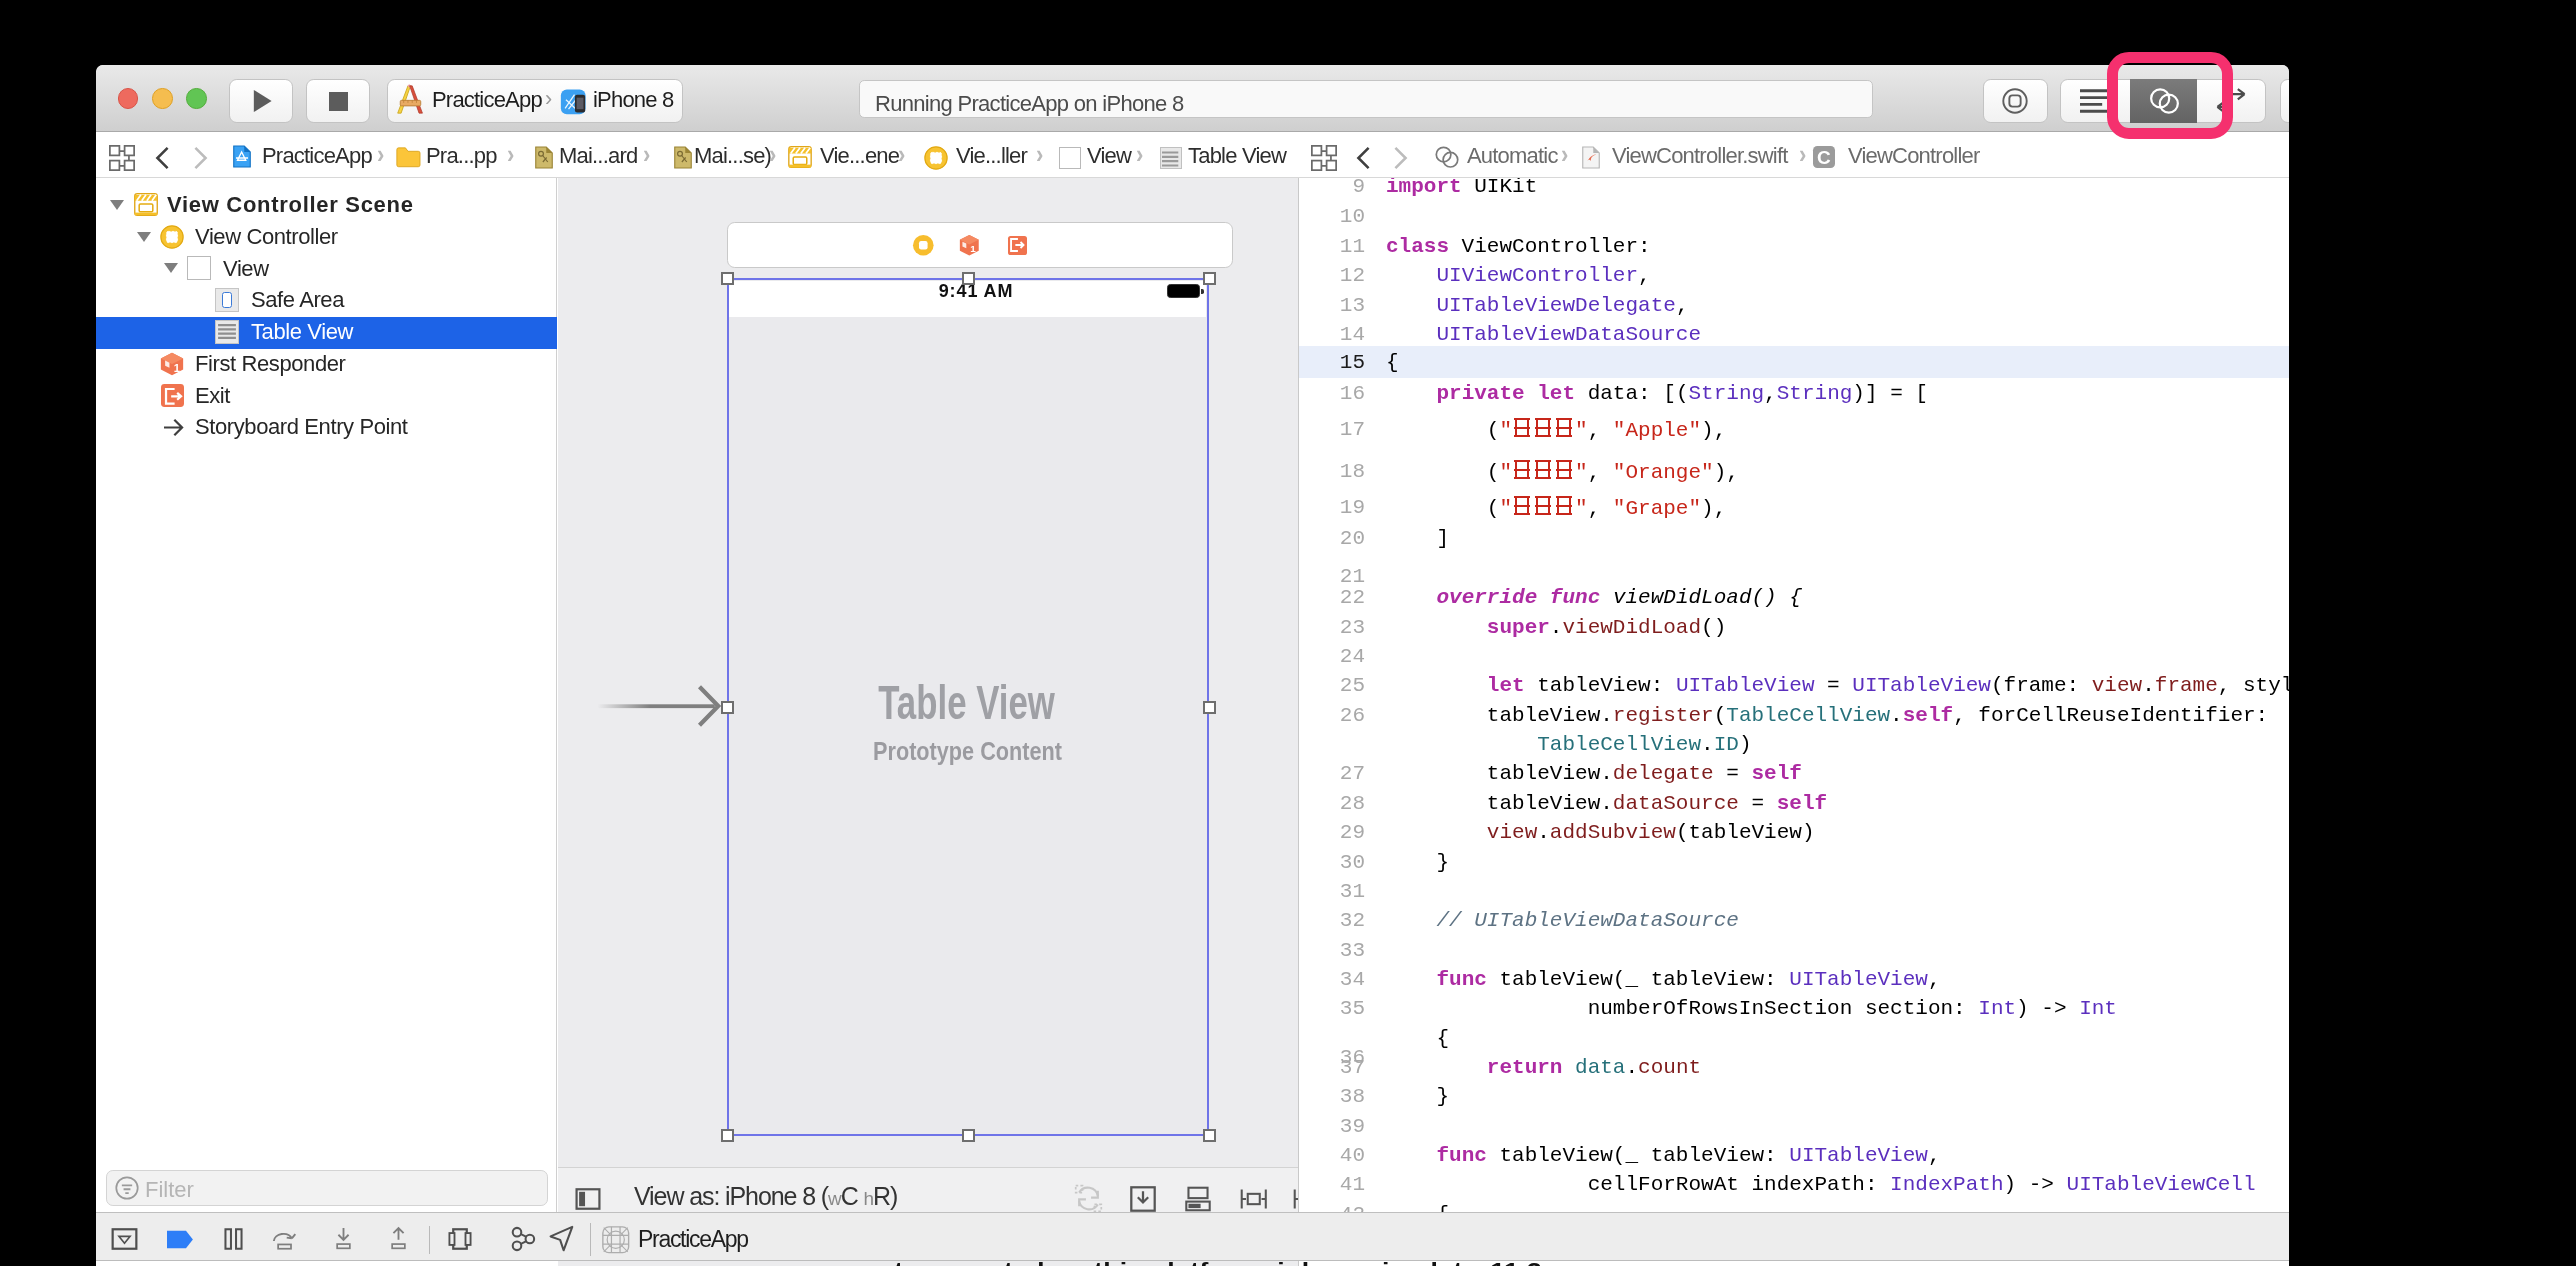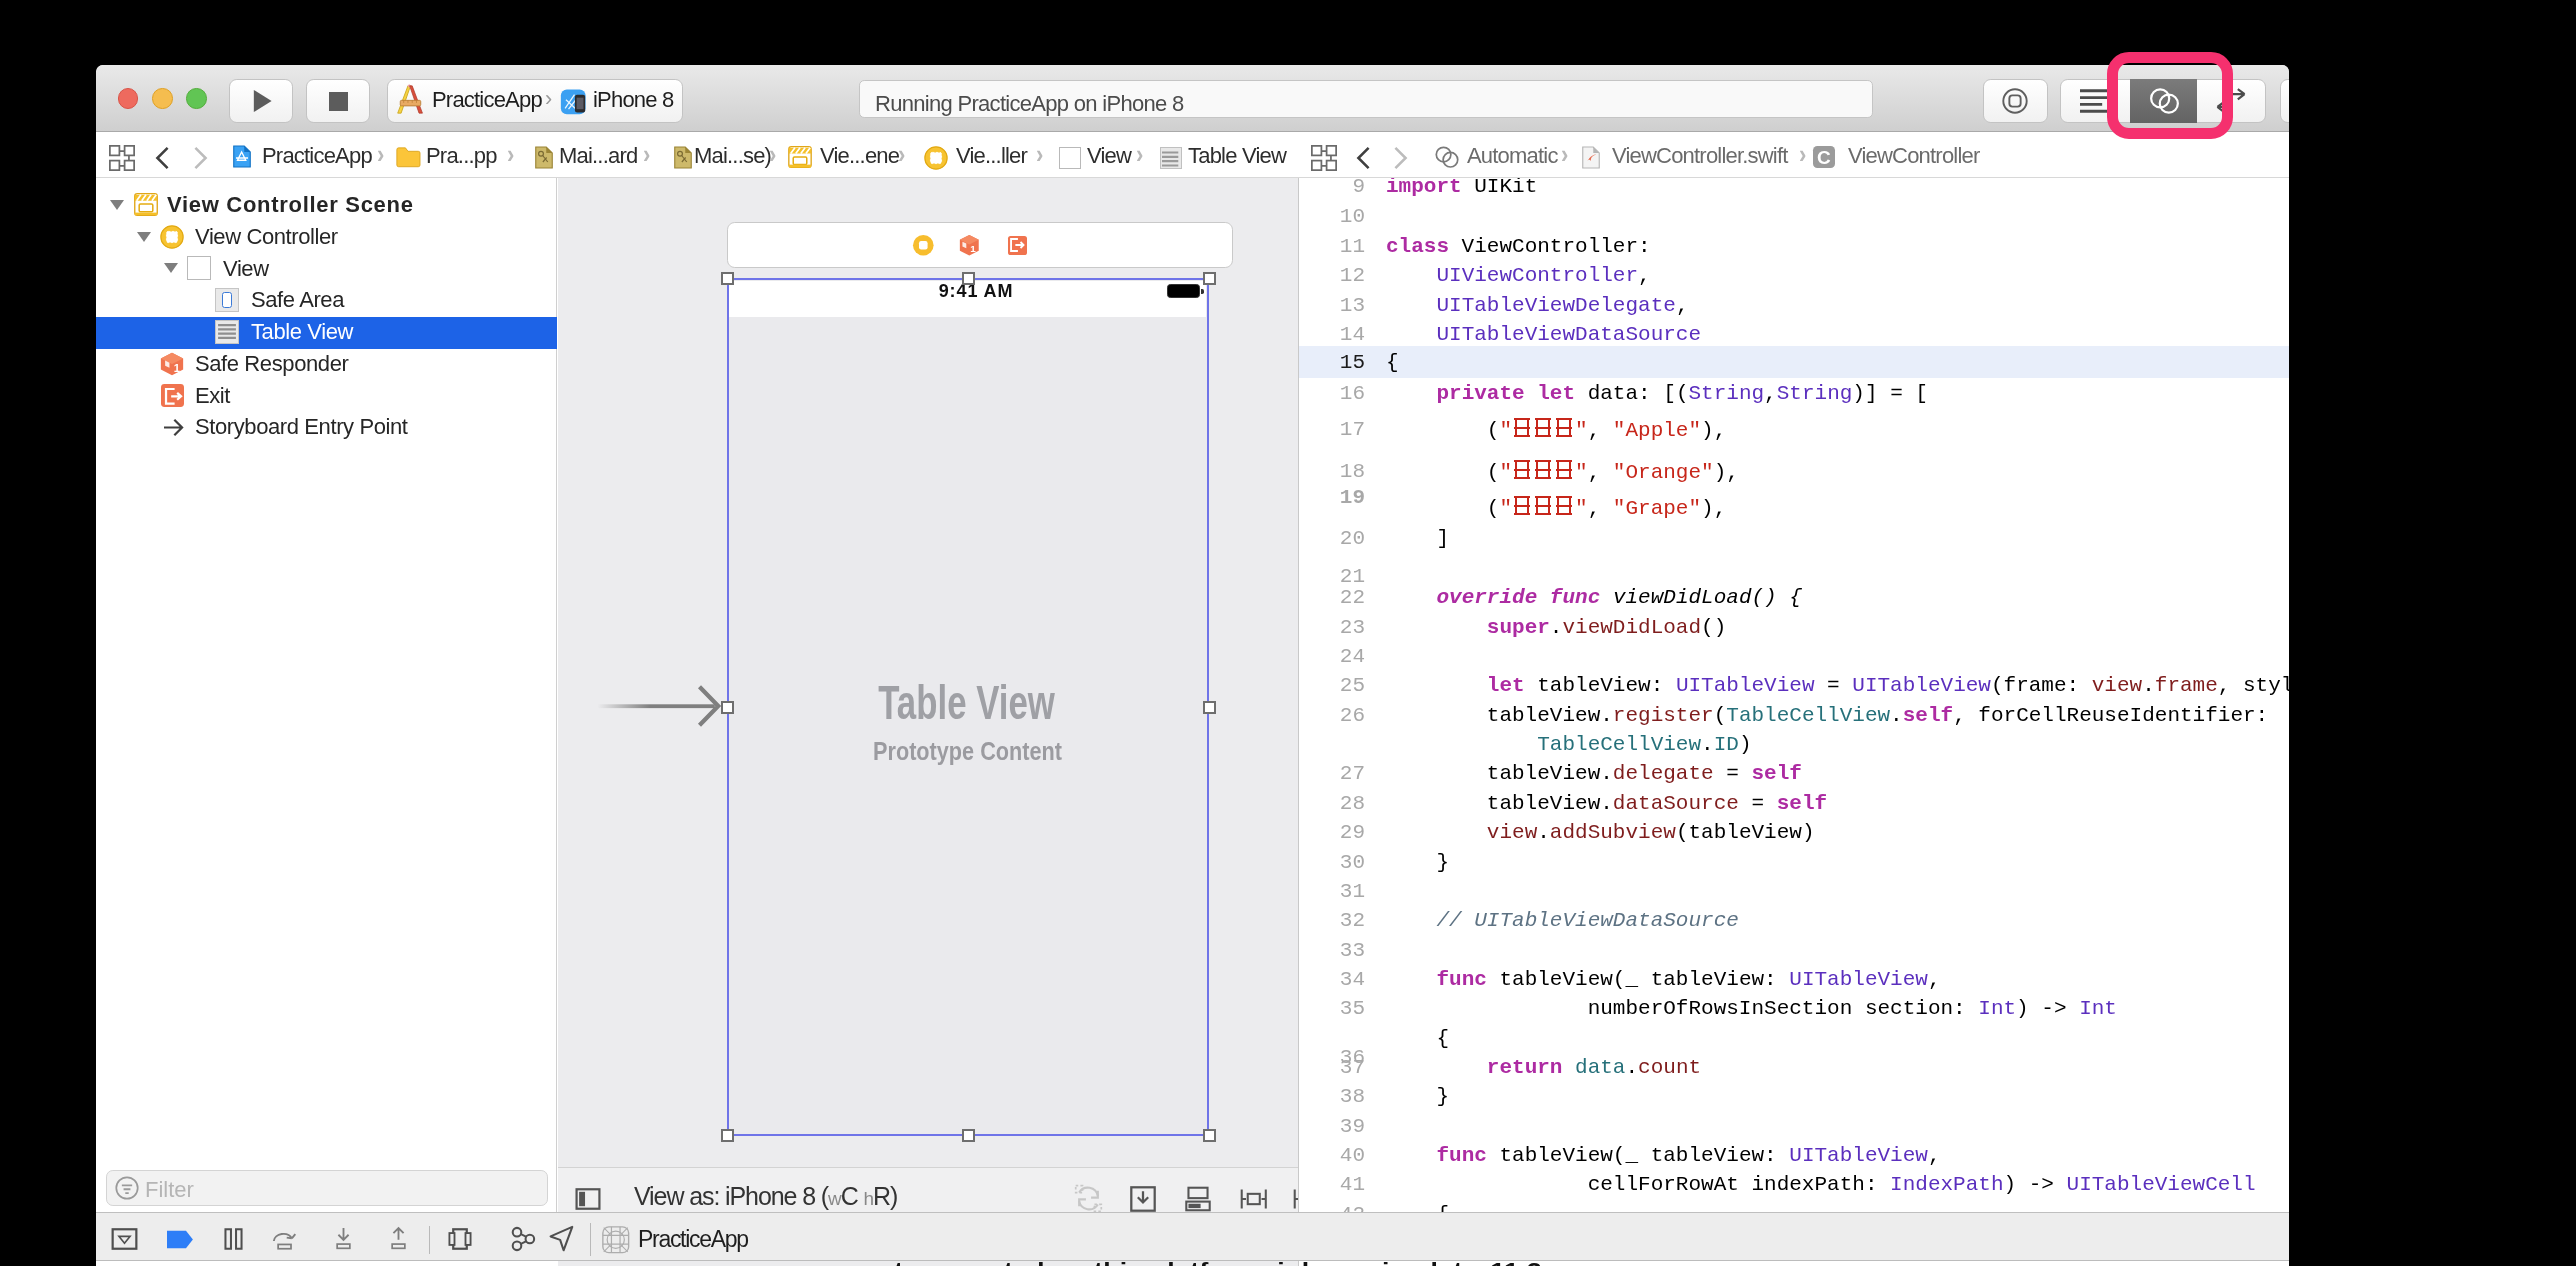--- a/index.html
+++ b/index.html
@@ -226,21 +226,21 @@
 <svg class="i" style="left:122px;top:258px;" width="18" height="17" viewBox="0 0 21 20">
       <path d="M0 2.5 h21 M0 7.5 h21 M0 12.5 h21 M0 17.5 h21" stroke="#8f8f8f" stroke-width="2.6"></path>
     </svg>
 <div class="orow" style="left:155px;top:254px;color:#fff;">Table View</div>
 <svg class="i" style="left:64px;top:287px;" width="24" height="24" viewBox="0 0 28 28">
       <path d="M14 1 L27 7.5 L27 20.5 L14 27 L1 20.5 L1 7.5 Z" fill="#f0734e"></path>
       <path d="M14 1 L27 7.5 L14 14 L1 7.5 Z" fill="#f58a62"></path>
       <path d="M6 10 l5 2.5 v6 l-5 -2.5 Z" fill="#fff" opacity="0.85"></path>
       <text x="16" y="23" font-size="13" font-weight="bold" fill="#fff" font-family="Liberation Sans">1</text>
     </svg>
-<div class="orow" style="left:99px;top:286px;color:#262626;">Safe Responder</div>
+<div class="orow" style="left:99px;top:286px;color:#262626;">First Responder</div>
 <div class="abs" style="left:65px;top:319px;width:23px;height:23px;background:#f0734e;border-radius:3.4px;"></div>
 <svg class="i" style="left:70px;top:324px;" width="15.5" height="14.6" viewBox="0 0 18 17">
       <path d="M10 0 h-10 v17 h10" fill="none" stroke="#fff" stroke-width="2.6"></path>
       <path d="M6 8.5 h11 M13 4.5 l4.5 4 L13 12.5" fill="none" stroke="#fff" stroke-width="2.6"></path>
     </svg>
 <div class="orow" style="left:99px;top:318px;color:#262626;">Exit</div>
 <svg class="i" style="left:68px;top:353px;" width="21.5" height="19" viewBox="0 0 25 22">
       <path d="M0 11 h21 M12 2 l9 9 l-9 9" fill="none" stroke="#3f3f3f" stroke-width="2.6"></path>
     </svg>
 <div class="orow" style="left:99px;top:349px;color:#262626;">Storyboard Entry Point</div>
@@ -336,21 +336,21 @@
 <div class="ln" style="top:145px;">14</div>
 <div class="cl" style="top:145px;"><span>    </span><span class="t">UITableViewDataSource</span></div>
 <div class="ln" style="top:173px;color:#1c1c1c;">15</div>
 <div class="cl" style="top:173px;"><span>{</span></div>
 <div class="ln" style="top:204px;">16</div>
 <div class="cl" style="top:204px;"><span>    </span><span class="k">private</span><span> </span><span class="k">let</span><span> data: [(</span><span class="t">String</span><span>,</span><span class="t">String</span><span>)] = [</span></div>
 <div class="ln" style="top:240px;">17</div>
 <div class="cl" style="top:240px;"><span>        (</span><span class="s">"</span><span class="j"></span><span class="j"></span><span class="j"></span><span class="s">"</span><span>, </span><span class="s">"Apple"</span><span>),</span></div>
 <div class="ln" style="top:282px;">18</div>
 <div class="cl" style="top:282px;"><span>        (</span><span class="s">"</span><span class="j"></span><span class="j"></span><span class="j"></span><span class="s">"</span><span>, </span><span class="s">"Orange"</span><span>),</span></div>
-<div class="ln" style="top:308px;font-weight:bold;">19</div>
+<div class="ln" style="top:318px;">19</div>
 <div class="cl" style="top:318px;"><span>        (</span><span class="s">"</span><span class="j"></span><span class="j"></span><span class="j"></span><span class="s">"</span><span>, </span><span class="s">"Grape"</span><span>),</span></div>
 <div class="ln" style="top:349px;">20</div>
 <div class="cl" style="top:349px;"><span>    ]</span></div>
 <div class="ln" style="top:379px;margin-top:8px;">21</div>
 <div class="ln" style="top:408px;">22</div>
 <div class="cl" style="top:408px;font-style:italic;"><span>    </span><span class="k">override</span><span> </span><span class="k">func</span><span> viewDidLoad() {</span></div>
 <div class="ln" style="top:438px;">23</div>
 <div class="cl" style="top:438px;"><span>        </span><span class="k">super</span><span>.</span><span class="m">viewDidLoad</span><span>()</span></div>
 <div class="ln" style="top:467px;">24</div>
 <div class="ln" style="top:496px;">25</div>

